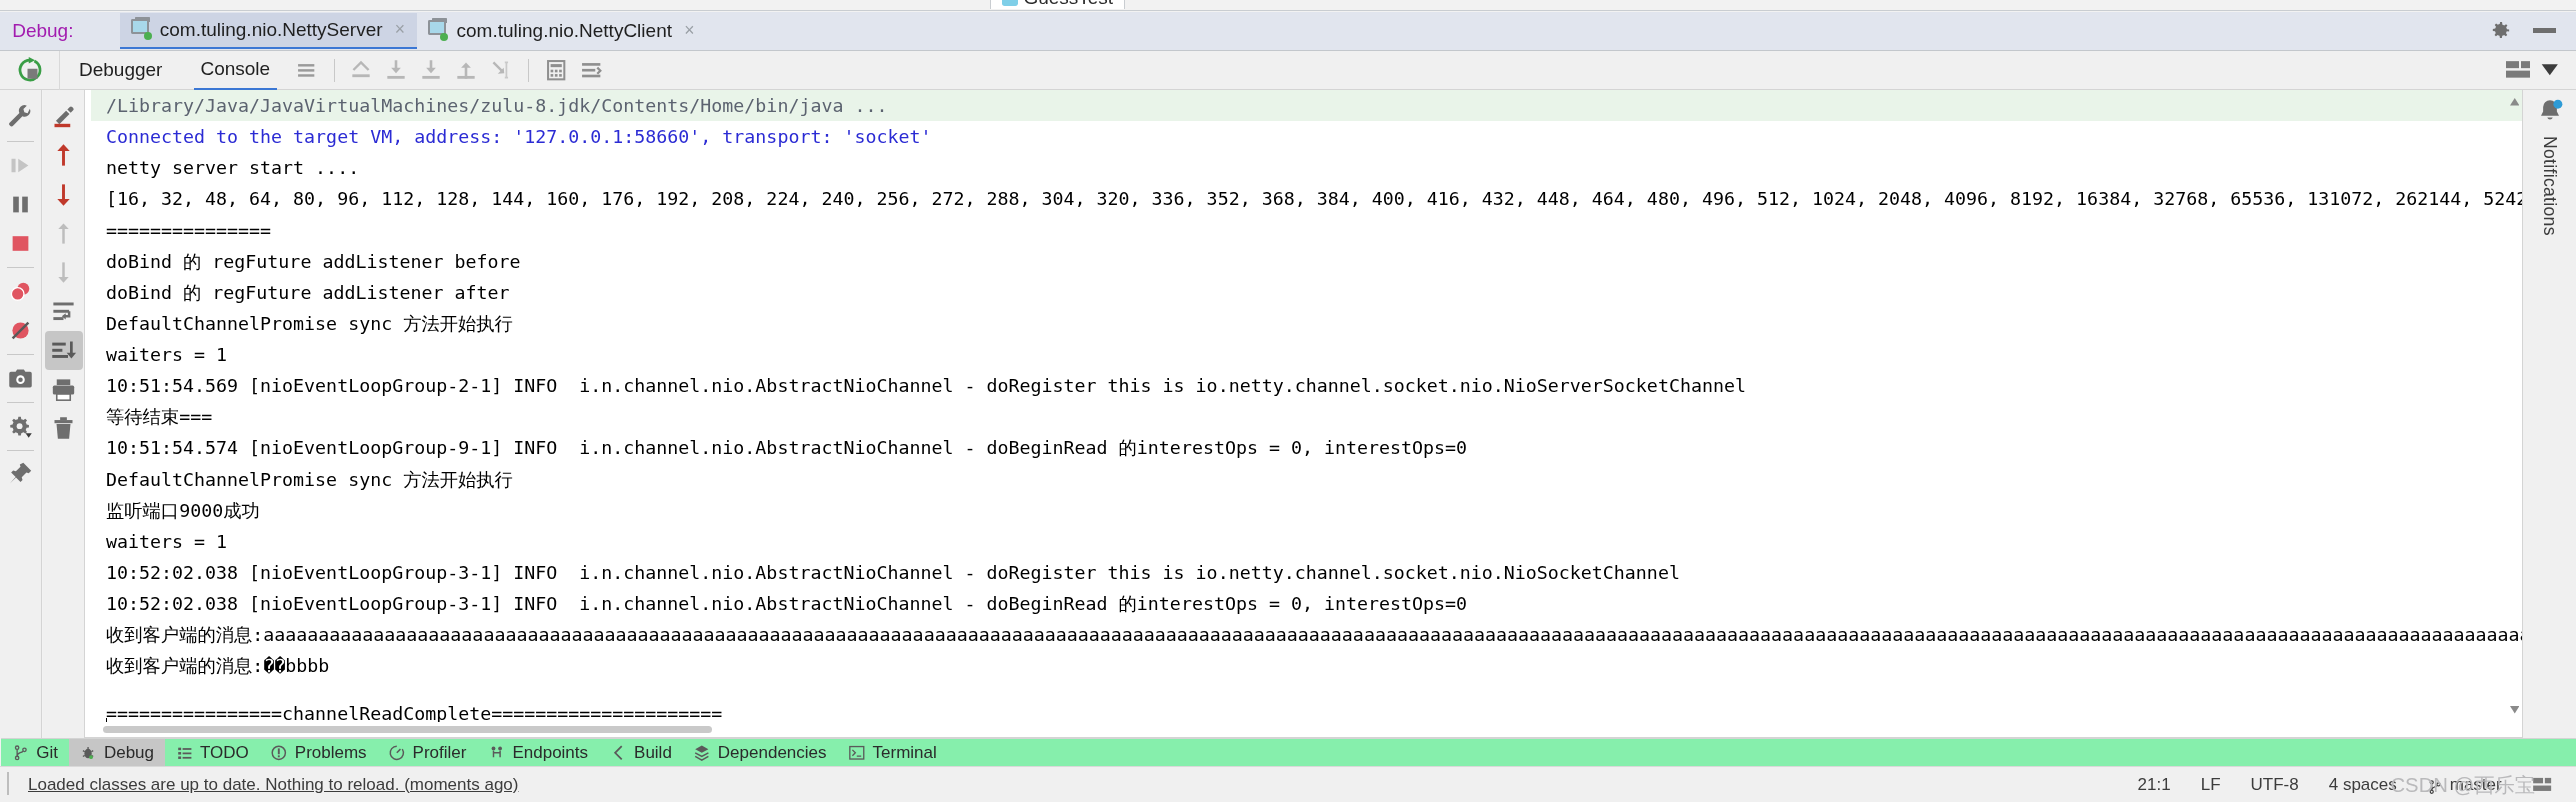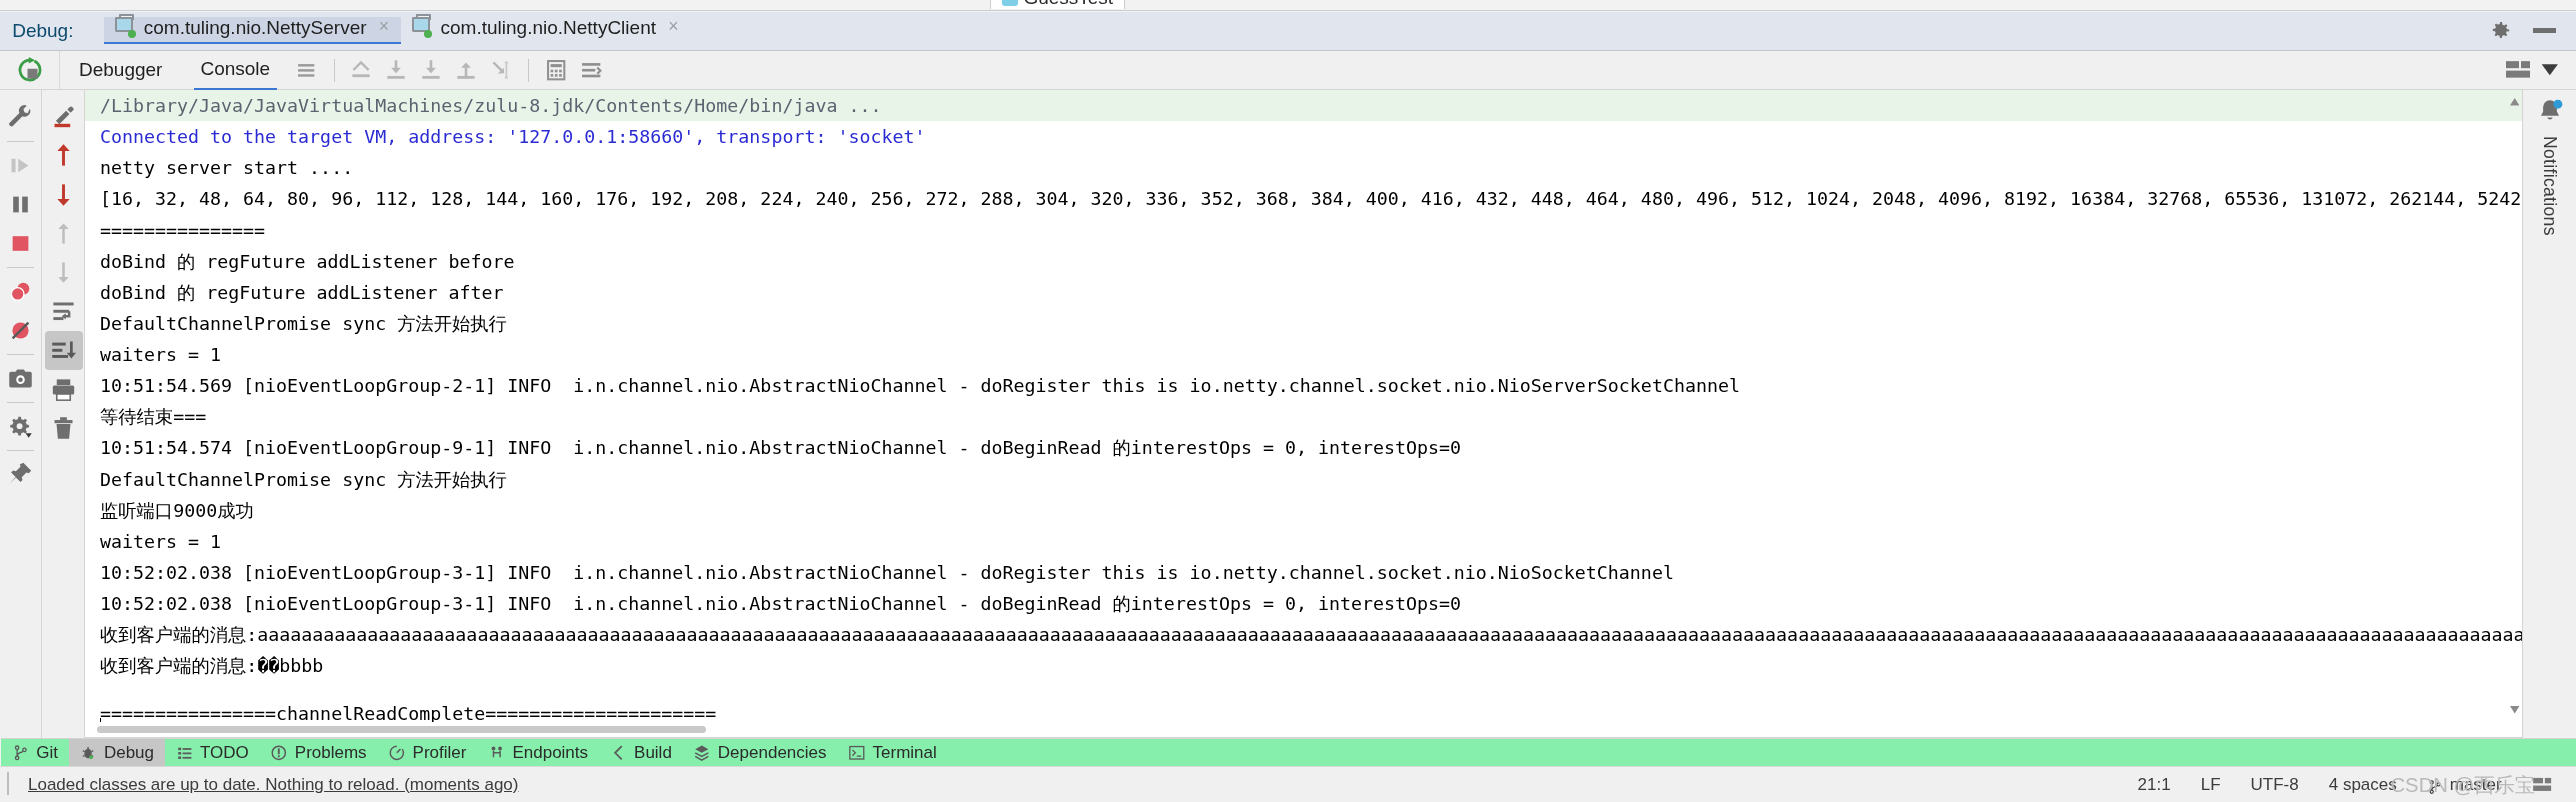--- a/index.html
+++ b/index.html
@@ -30,25 +30,25 @@
   }
 
   
   .debug-header {
     position: absolute; left: 0; top: 11.5px; width: 2576px; height: 39px;
     background: #e1e5ee;
     display: flex; align-items: center;
     border-bottom: 0.7px solid #c3c7cc;
   }
   .dh-label {
-    font-size: 19px; color: #0c4a6e; margin-left: 12.2px; margin-right: 31px;
+    font-size: 19px; color: #a21caf; margin-left: 12.2px; margin-right: 47px;
     white-space: nowrap;
   }
   .session-tab {
-    display: flex; height: 27px;
+    display: flex; align-items: center; height: 36px;
     padding: 0 9.5px 0 9.5px; gap: 9.5px; white-space: nowrap;
     font-size: 19px; color: #1f1f1f; cursor: default;
   }
   .session-tab.active {
     background: #cdd4e4;
     border-bottom: 2.7px solid #3b77d4;
   }
   .run-ico { position: relative; width: 20.3px; height: 20.3px; flex: none; }
   .run-ico .scr {
     position: absolute; left: 1.4px; top: 0; width: 17.6px; height: 15px;
@@ -102,20 +102,21 @@
   }
   .g-btn { width: 38px; height: 39px; display: flex; align-items: center; justify-content: center; }
   .g-btn.sel { background: #c6c6c6; border-radius: 4.1px; }
   .g-div { width: 27px; height: 0.7px; background: #c8c8c8; margin: 4.1px 0; }
 
   
   .console {
     position: absolute; left: 85px; top: 90px; right: 54px; bottom: 65px;
     background: #ffffff; overflow: hidden;
     border-bottom: 0.7px solid #d4d4d4;
+    padding-left: 6px;
   }
   .con-inner { position: relative; width: 100%; height: 100%; }
   .cline {
     position: absolute; left: 15px; height: 31px; line-height: 31px;
     font-family: "DejaVu Sans Mono", "Liberation Mono", monospace;
     font-size: 18.3px; color: #000000; white-space: pre;
   }
   .cline.cmd { color: #5c6370; background: #e9f4e9; left: 0; padding-left: 15px; width: 2437px; }
   .cline.conn { color: #2b2bd4; }
   .caret {

